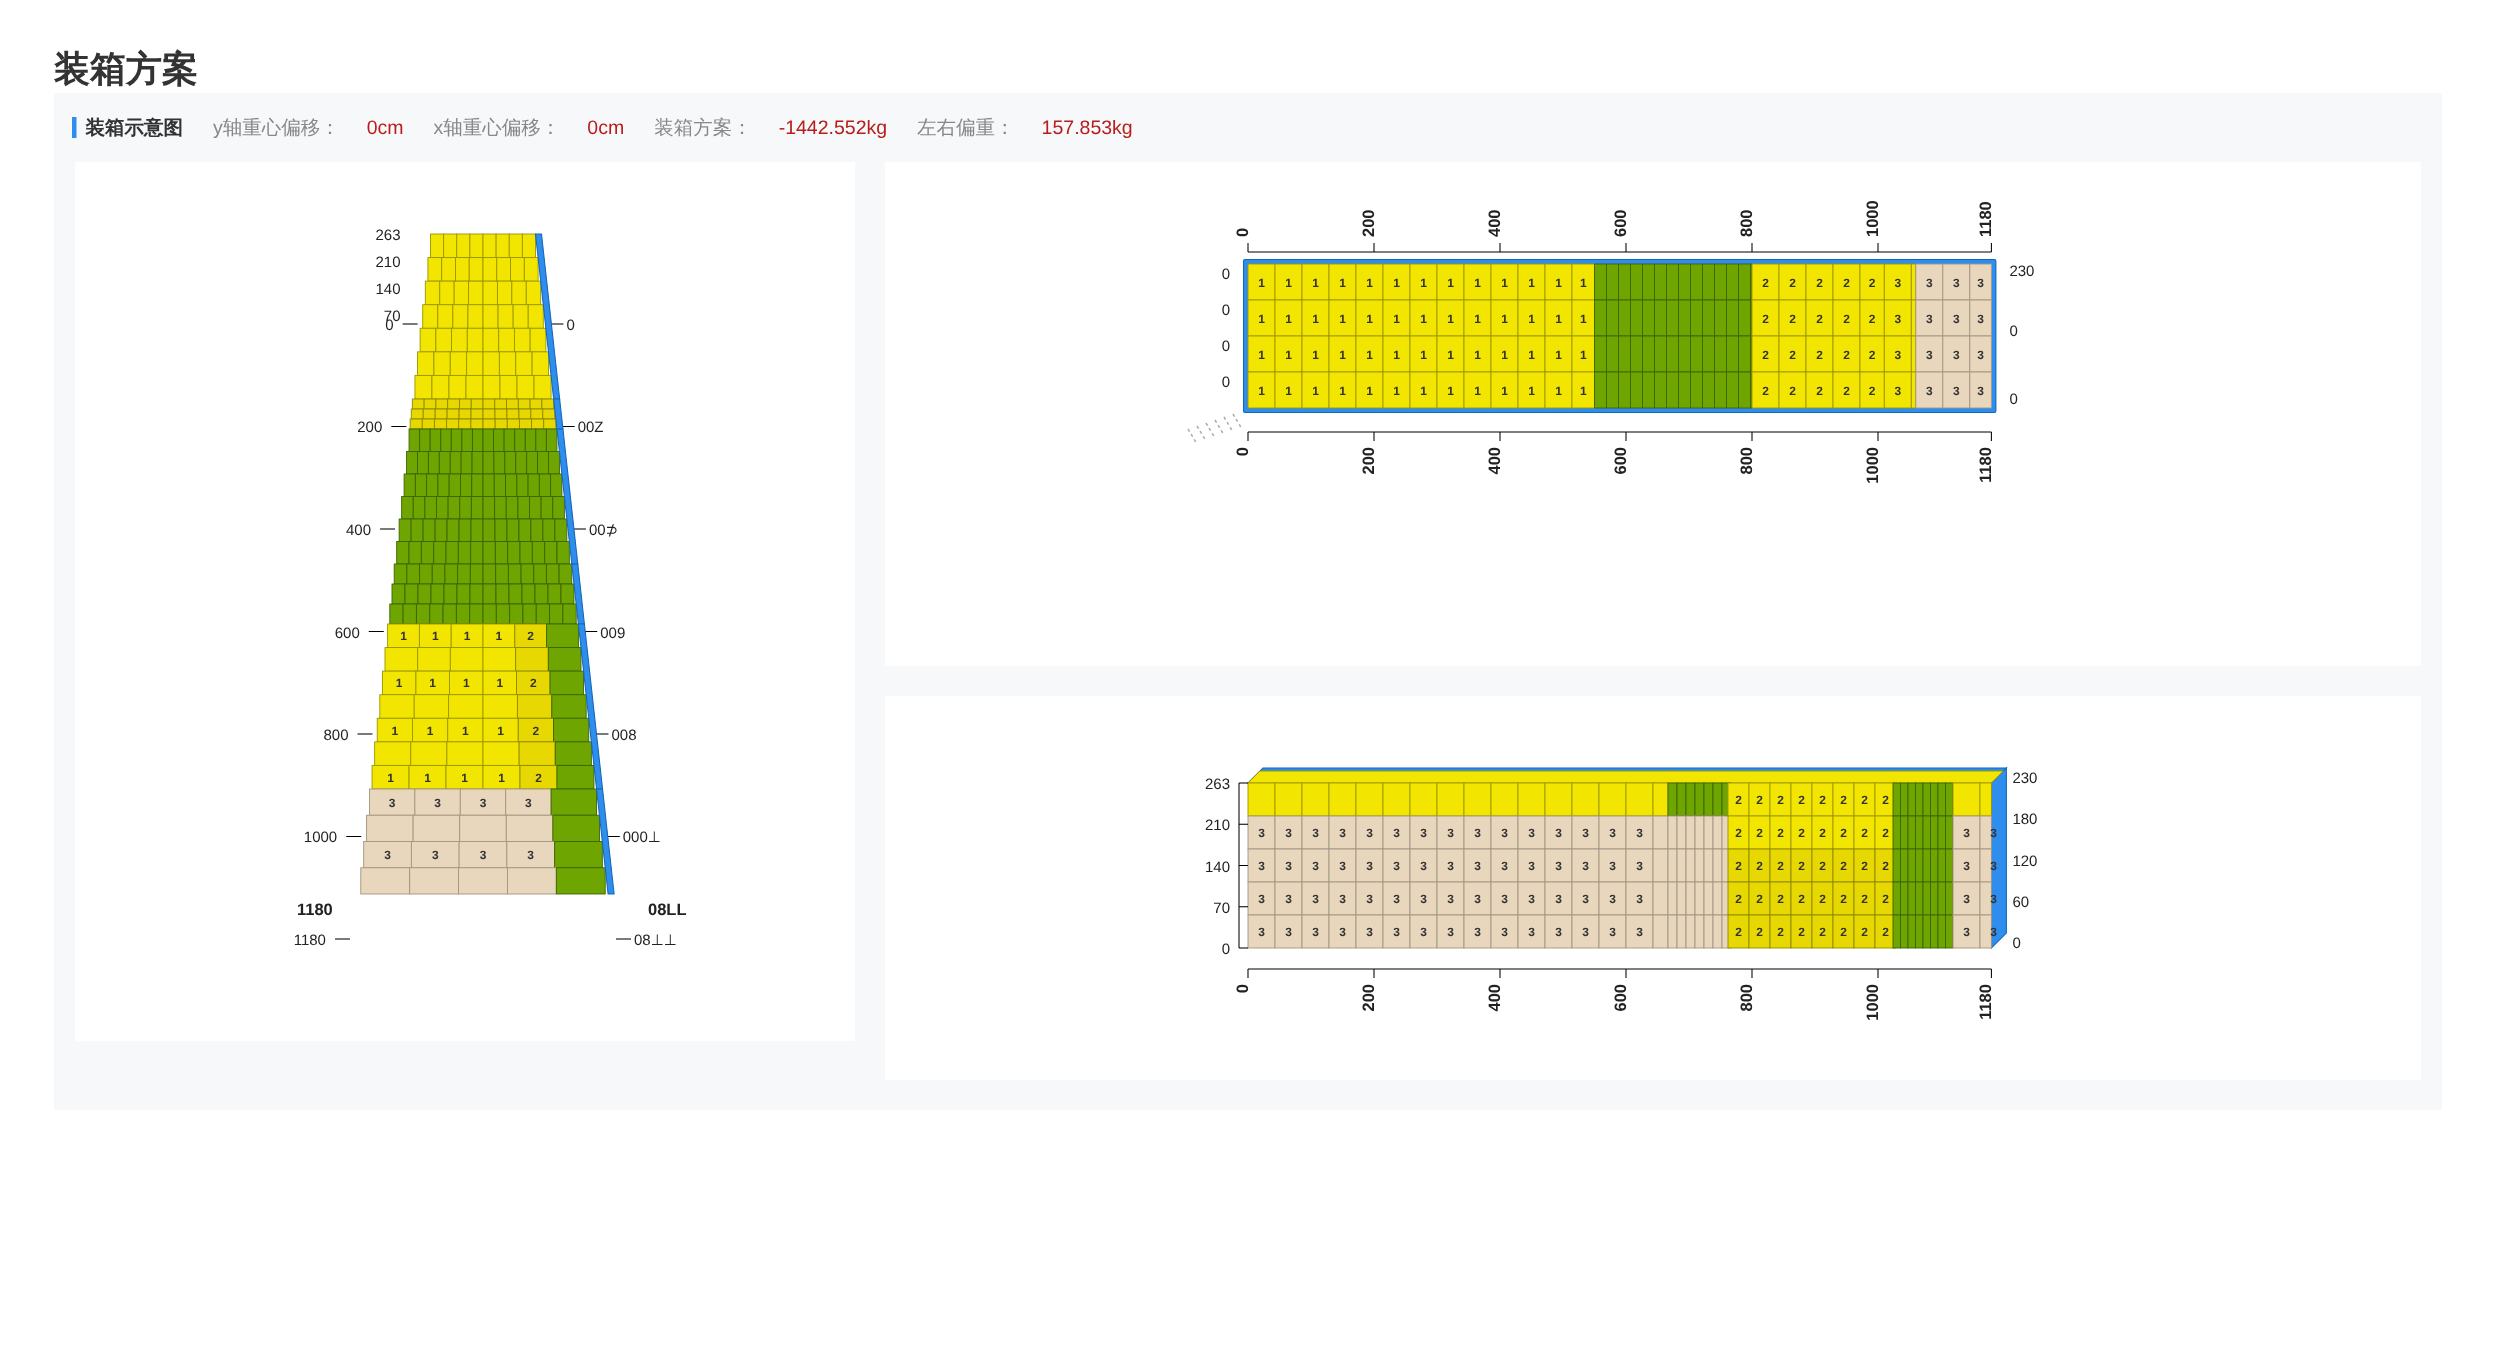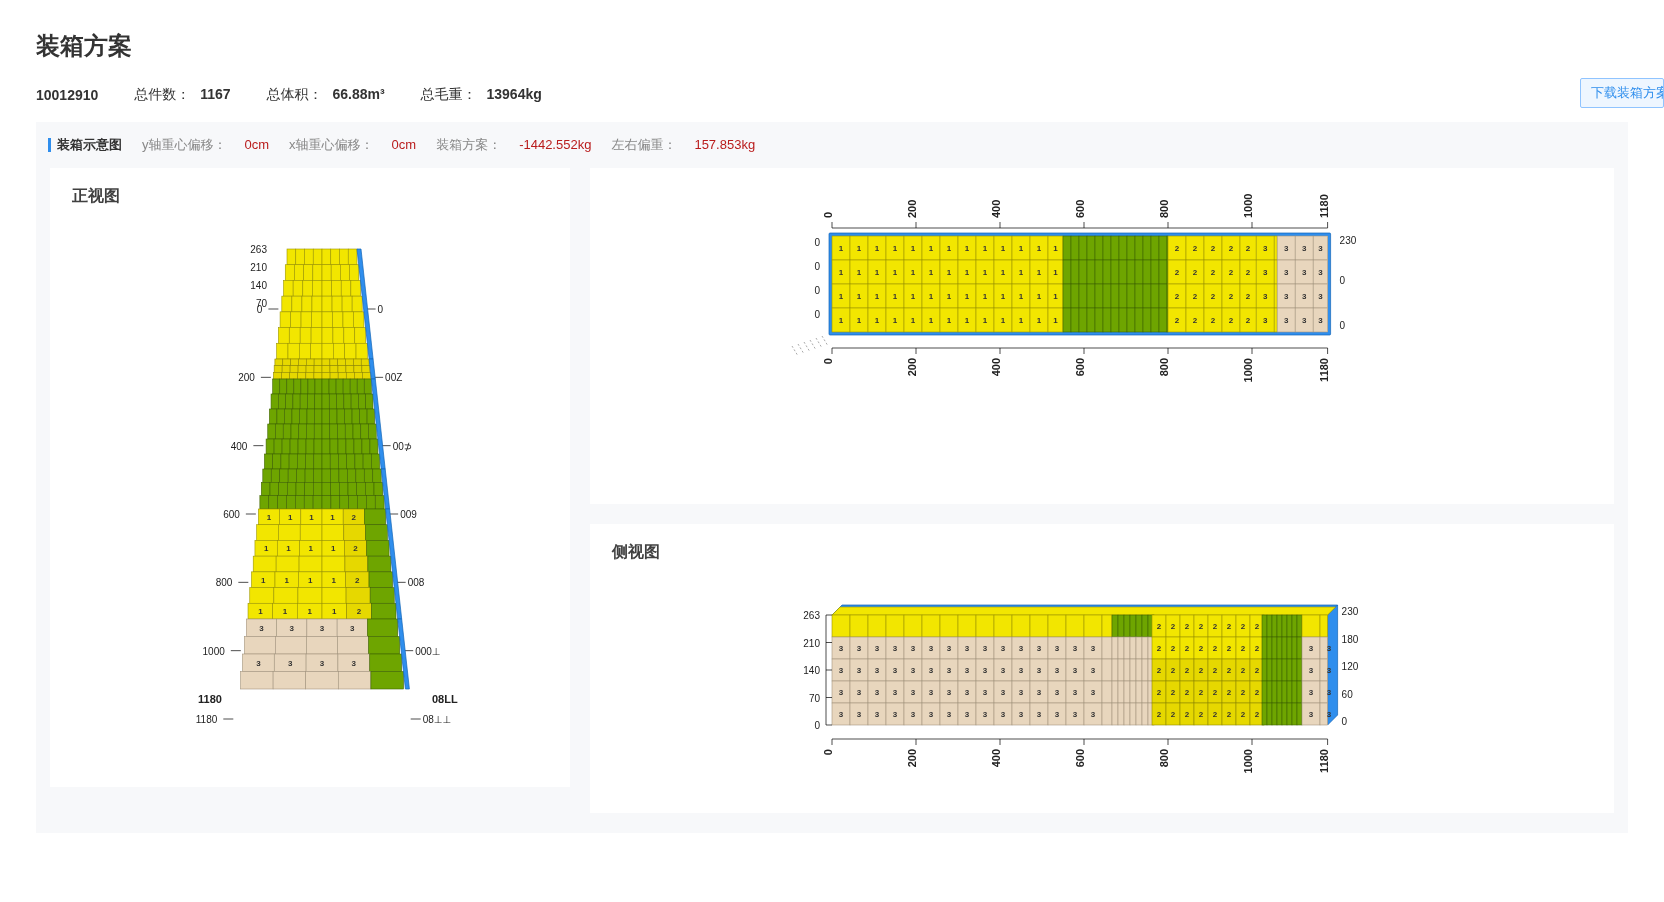--- a/index.html
+++ b/index.html
@@ -106,53 +106,36 @@
   .cell-blue{ fill:#2f8eed; stroke:#1366b8; stroke-width:0.7;}
   .cell-label{ font-size:8px; fill:#333; font-weight:600; text-anchor:middle; }
   .ruler{ stroke:#000; stroke-width:0.7; fill:none;}
 </style>
 </head>
 <body>
 
 <div class="page">
   <div class="page-title">装箱方案</div>
 
-  <div class="summary-row">
-    <span class="id">10012910</span>
-    <span>
-      <span class="k">总件数：</span>
-      <span class="v">1167</span>
-    </span>
-    <span>
-      <span class="k">总体积：</span>
-      <span class="v">66.88m³</span>
-    </span>
-    <span>
-      <span class="k">总毛重：</span>
-      <span class="v">13964kg</span>
-    </span>
-    <button class="download-btn">下载装箱方案</button>
-  </div>
 
   <div class="content-wrap">
     <div class="meta-bar">
       <span class="bar-title-wrap">
         <span class="bar-accent"></span>
         <span class="bar-title">装箱示意图</span>
       </span>
       <span><span class="mk">y轴重心偏移：</span><span class="mv">0cm</span></span>
       <span><span class="mk">x轴重心偏移：</span><span class="mv">0cm</span></span>
       <span><span class="mk">装箱方案：</span><span class="mv">-1442.552kg</span></span>
       <span><span class="mk">左右偏重：</span><span class="mv">157.853kg</span></span>
     </div>
 
     <div class="charts-grid">
       <div class="col-left">
         <div class="card">
-          <div class="card-title">正视图</div>
           <div class="chart-box">
             <svg width="480" height="560" viewBox="0 0 480 560">
               <g id="frontview" transform="translate(90,10)">
                   <text x="105" y="24" class="tick-small" text-anchor="end">263</text>
                   <text x="105" y="42" class="tick-small" text-anchor="end">210</text>
                   <text x="105" y="60" class="tick-small" text-anchor="end">140</text>
                   <text x="105" y="78" class="tick-small" text-anchor="end">70</text>
                   <text x="100.4" y="84" class="tick-small" text-anchor="end">0</text>
                   <line class="ruler" x1="106.4" y1="80" x2="116.4" y2="80"></line>
                   <text x="215.6" y="84" class="tick-small">0</text>
@@ -786,21 +769,20 @@
                   <line stroke="#aaa" stroke-dasharray="2 2" x1="-16" y1="102" x2="-10" y2="112"></line>
                   <line stroke="#aaa" stroke-dasharray="2 2" x1="-22" y1="104" x2="-16" y2="114"></line>
                   <line stroke="#aaa" stroke-dasharray="2 2" x1="-28" y1="106" x2="-22" y2="116"></line>
                   <line stroke="#aaa" stroke-dasharray="2 2" x1="-34" y1="108" x2="-28" y2="118"></line>
                   <line stroke="#aaa" stroke-dasharray="2 2" x1="-40" y1="110" x2="-34" y2="120"></line>
                 </g>
             </svg>
           </div>
         </div>
         <div class="card">
-          <div class="card-title">侧视图</div>
           <div class="chart-box side">
             <svg width="900" height="220" viewBox="0 0 900 220">
               <g id="sideview" transform="translate(220,40)">
                   <polygon class="cell-blue" points="10,-10 505.59999999999997,-10 495.59999999999997,0 0,0"></polygon>
                   <polygon class="cell-blue" points="505.59999999999997,-10 505.59999999999997,100 495.59999999999997,110 495.59999999999997,0"></polygon>
                   <polygon class="cell-yellow" points="8,-8 503.59999999999997,-8 495.59999999999997,0 0,0"></polygon>
                   <rect class="cell-yellow" x="0" y="0" width="18" height="22"></rect>
                   <rect class="cell-yellow" x="18" y="0" width="18" height="22"></rect>
                   <rect class="cell-yellow" x="36" y="0" width="18" height="22"></rect>
                   <rect class="cell-yellow" x="54" y="0" width="18" height="22"></rect>

